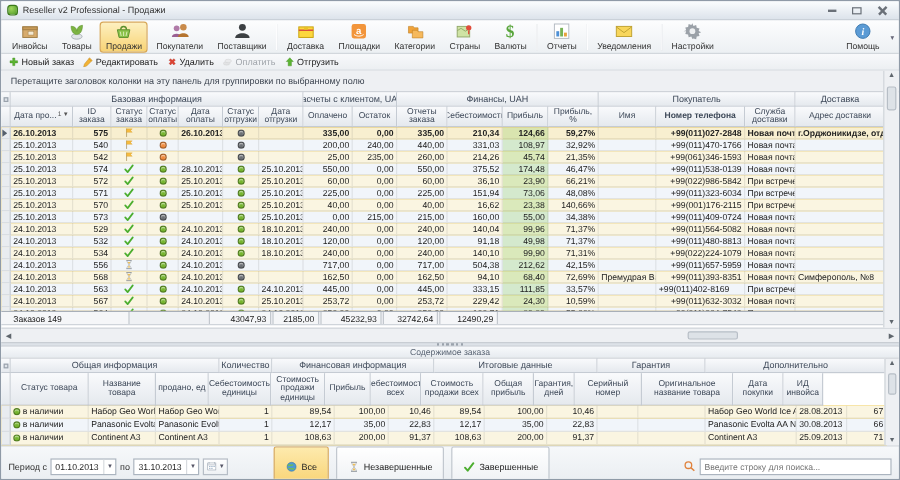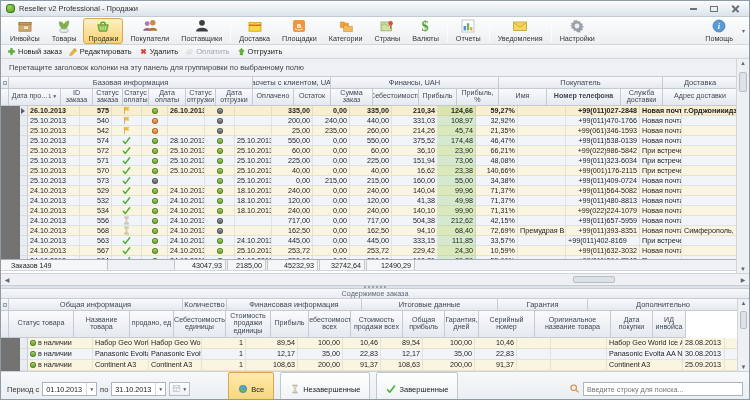--- a/index.html
+++ b/index.html
@@ -37,21 +37,21 @@
   .aitem.disabled svg { opacity:.45; filter:grayscale(1); }
 
   
   .orders-zone { position:relative; flex:0 0 226px; background:#fff; }
   .grouppanel { height:18px; background:#eef0f3; border-bottom:1px solid #c8cdd3; display:flex; align-items:center; padding:0 8px; color:#3c4450; }
   .g-grouprow { display:flex; height:12px; }
   .g-headrow { display:flex; }
   .g-corner, .g-groupcell, .g-headcell { background:linear-gradient(#f9fafc,#e5e9ee); border-right:1px solid #c5cbd3; border-bottom:1px solid #c5cbd3; color:#3d4858; display:flex; align-items:center; justify-content:center; text-align:center; overflow:hidden; white-space:nowrap; }
   .g-headcell { white-space:normal; line-height:1.04; font-size:7.1px; padding:0 1px; }
   .g-corner .sq { width:4px; height:4px; border:1px solid #9aa2ac; background:#dfe4ea; }
-  .g-body { overflow:hidden; background:#737373;padding-left:19px; }
+  .g-body { overflow:hidden; background:#eab308; }
   .g-row { display:flex; }
   .g-row.odd { background:#faf5e1; }
   .g-row.even { background:#f1f5fa; }
   .g-row.sel { font-weight:bold; background:#f8efd0; }
   .g-ind { flex:0 0 8px; background:#e9ecf0; border-right:1px solid #c8cdd3; border-bottom:1px solid #d9dde2; }
   .tri { display:block; width:0; height:0; border-left:4px solid #56606c; border-top:3px solid transparent; border-bottom:3px solid transparent; margin:2px 0 0 1px; }
   .g-cell { padding:0 2px; border-right:1px solid rgba(100,100,100,.13); border-bottom:1px solid rgba(150,140,95,.16); white-space:nowrap; overflow:hidden; font-size:7.2px; display:block; }
   .g-cell.tint { background:rgba(135,200,90,.28); }
   .g-cell.icn { display:flex; align-items:center; justify-content:center; padding:0; }
   .g-cell.icn svg { width:9px; height:9px; display:block; }
@@ -331,21 +331,21 @@
           <div class="g-corner" style="flex: 0 0 8px; width: 8px;"></div>
           <div class="g-headcell" style="flex: 0 0 52px; width: 52px; height: 17px;">Дата про...<span class="sortnum">1</span><span class="sortarr">▼</span></div>
           <div class="g-headcell" style="flex: 0 0 32px; width: 32px; height: 17px;">ID заказа</div>
           <div class="g-headcell" style="flex: 0 0 30px; width: 30px; height: 17px;">Статус заказа</div>
           <div class="g-headcell" style="flex: 0 0 26px; width: 26px; height: 17px;">Статус оплаты</div>
           <div class="g-headcell" style="flex: 0 0 37px; width: 37px; height: 17px;">Дата оплаты</div>
           <div class="g-headcell" style="flex: 0 0 30px; width: 30px; height: 17px;">Статус отгрузки</div>
           <div class="g-headcell" style="flex: 0 0 37px; width: 37px; height: 17px;">Дата отгрузки</div>
           <div class="g-headcell" style="flex: 0 0 41px; width: 41px; height: 17px;">Оплачено</div>
           <div class="g-headcell" style="flex: 0 0 37px; width: 37px; height: 17px;">Остаток</div>
-          <div class="g-headcell" style="flex: 0 0 42px; width: 42px; height: 17px;">Сумма заказ</div>
+          <div class="g-headcell" style="flex: 0 0 42px; width: 42px; height: 17px;">Отчеты заказа</div>
           <div class="g-headcell" style="flex: 0 0 46px; width: 46px; height: 17px;">Себестоимость</div>
           <div class="g-headcell" style="flex: 0 0 38px; width: 38px; height: 17px;">Прибыль</div>
           <div class="g-headcell" style="flex: 0 0 42px; width: 42px; height: 17px;">Прибыль, %</div>
           <div class="g-headcell" style="flex: 0 0 48px; width: 48px; height: 17px;">Имя</div>
           <div class="g-headcell" style="flex: 0 0 74px; width: 74px; height: 17px; font-weight: bold;">Номер телефона</div>
           <div class="g-headcell" style="flex: 0 0 42px; width: 42px; height: 17px;">Служба доставки</div>
           <div class="g-headcell" style="flex: 0 0 75px; width: 75px; height: 17px;">Адрес доставки</div>
         </div>
         <div class="g-body" style="height: 153px; width: 737px;">
           <div class="g-row odd sel" style="height: 10px; line-height: 9px;">
@@ -638,21 +638,21 @@
               <span class="dot" style="background:#74b52c"></span>
             </div>
             <div class="g-cell" style="flex: 0 0 37px; width: 37px; text-align: left;">24.10.2013</div>
             <div class="g-cell icn" style="flex: 0 0 30px; width: 30px; text-align: left;">
               <span class="dot" style="background:#74b52c"></span>
             </div>
             <div class="g-cell" style="flex: 0 0 37px; width: 37px; text-align: left;">18.10.2013</div>
             <div class="g-cell" style="flex: 0 0 41px; width: 41px; text-align: right;">120,00</div>
             <div class="g-cell" style="flex: 0 0 37px; width: 37px; text-align: right;">0,00</div>
             <div class="g-cell" style="flex: 0 0 42px; width: 42px; text-align: right;">120,00</div>
-            <div class="g-cell" style="flex: 0 0 46px; width: 46px; text-align: right;">41,38</div>
+            <div class="g-cell" style="flex: 0 0 46px; width: 46px; text-align: right;">91,18</div>
             <div class="g-cell tint" style="flex: 0 0 38px; width: 38px; text-align: right;">49,98</div>
             <div class="g-cell" style="flex: 0 0 42px; width: 42px; text-align: right;">71,37%</div>
             <div class="g-cell" style="flex: 0 0 48px; width: 48px; text-align: left;"></div>
             <div class="g-cell" style="flex: 0 0 74px; width: 74px; text-align: right;">+99(011)480-8813</div>
             <div class="g-cell" style="flex: 0 0 42px; width: 42px; text-align: left;">Новая почта</div>
             <div class="g-cell" style="flex: 0 0 75px; width: 75px; text-align: left;"></div>
           </div>
           <div class="g-row odd" style="height: 10px; line-height: 9px;">
             <div class="g-ind"></div>
             <div class="g-cell" style="flex: 0 0 52px; width: 52px; text-align: left;">24.10.2013</div>

